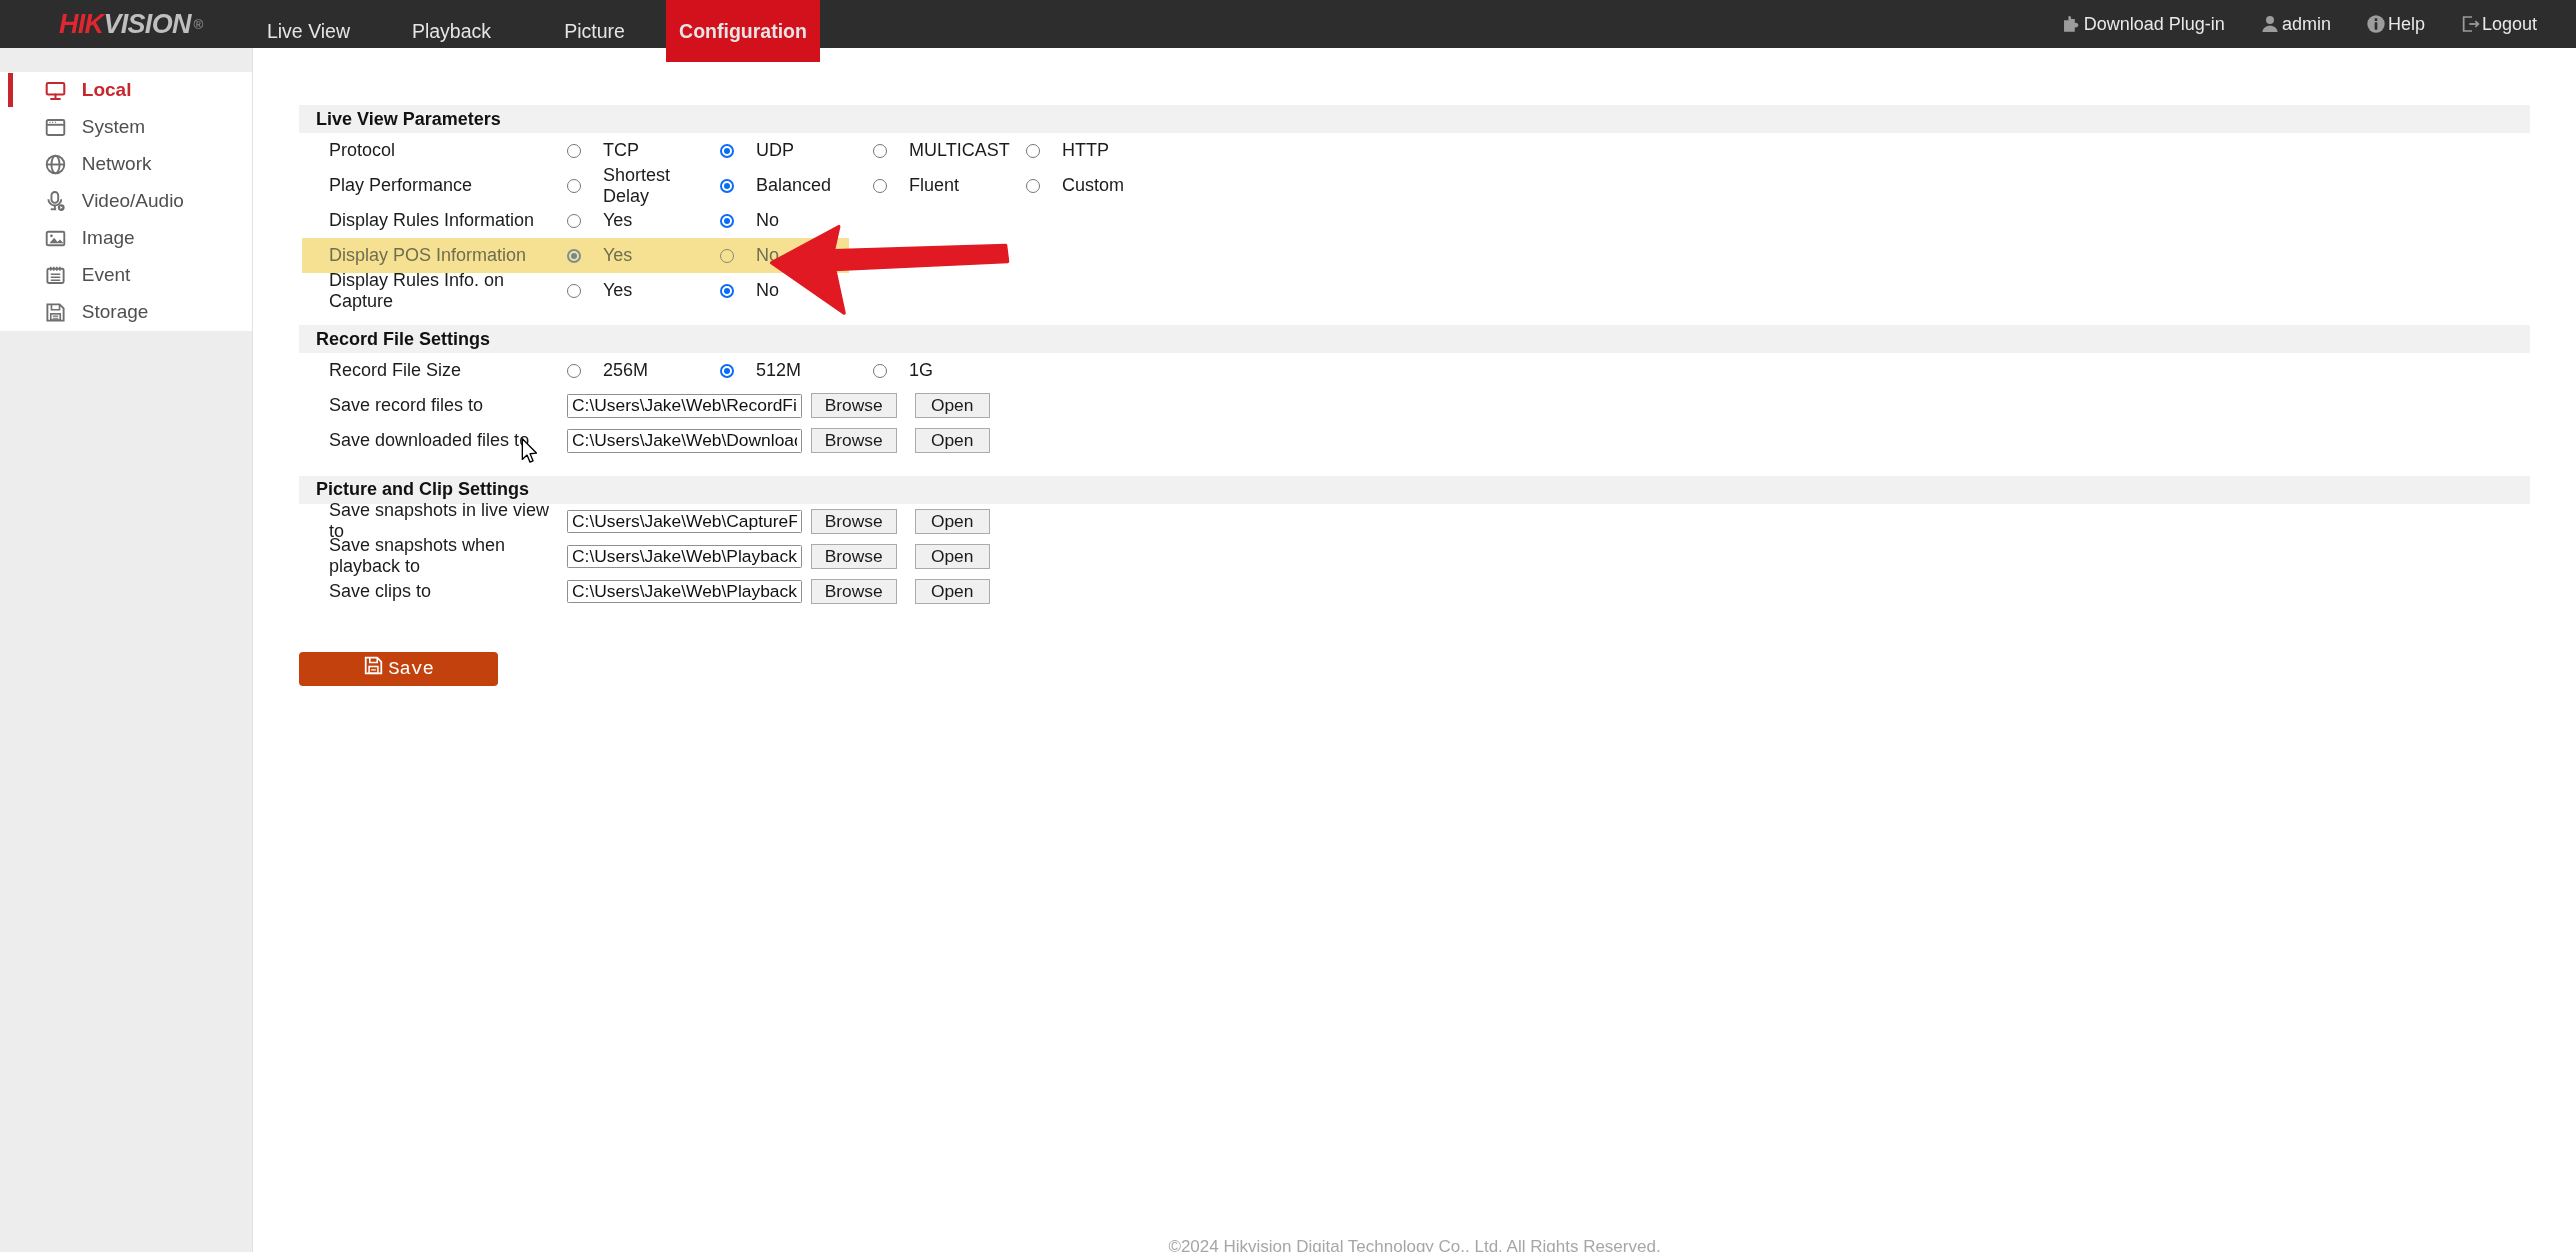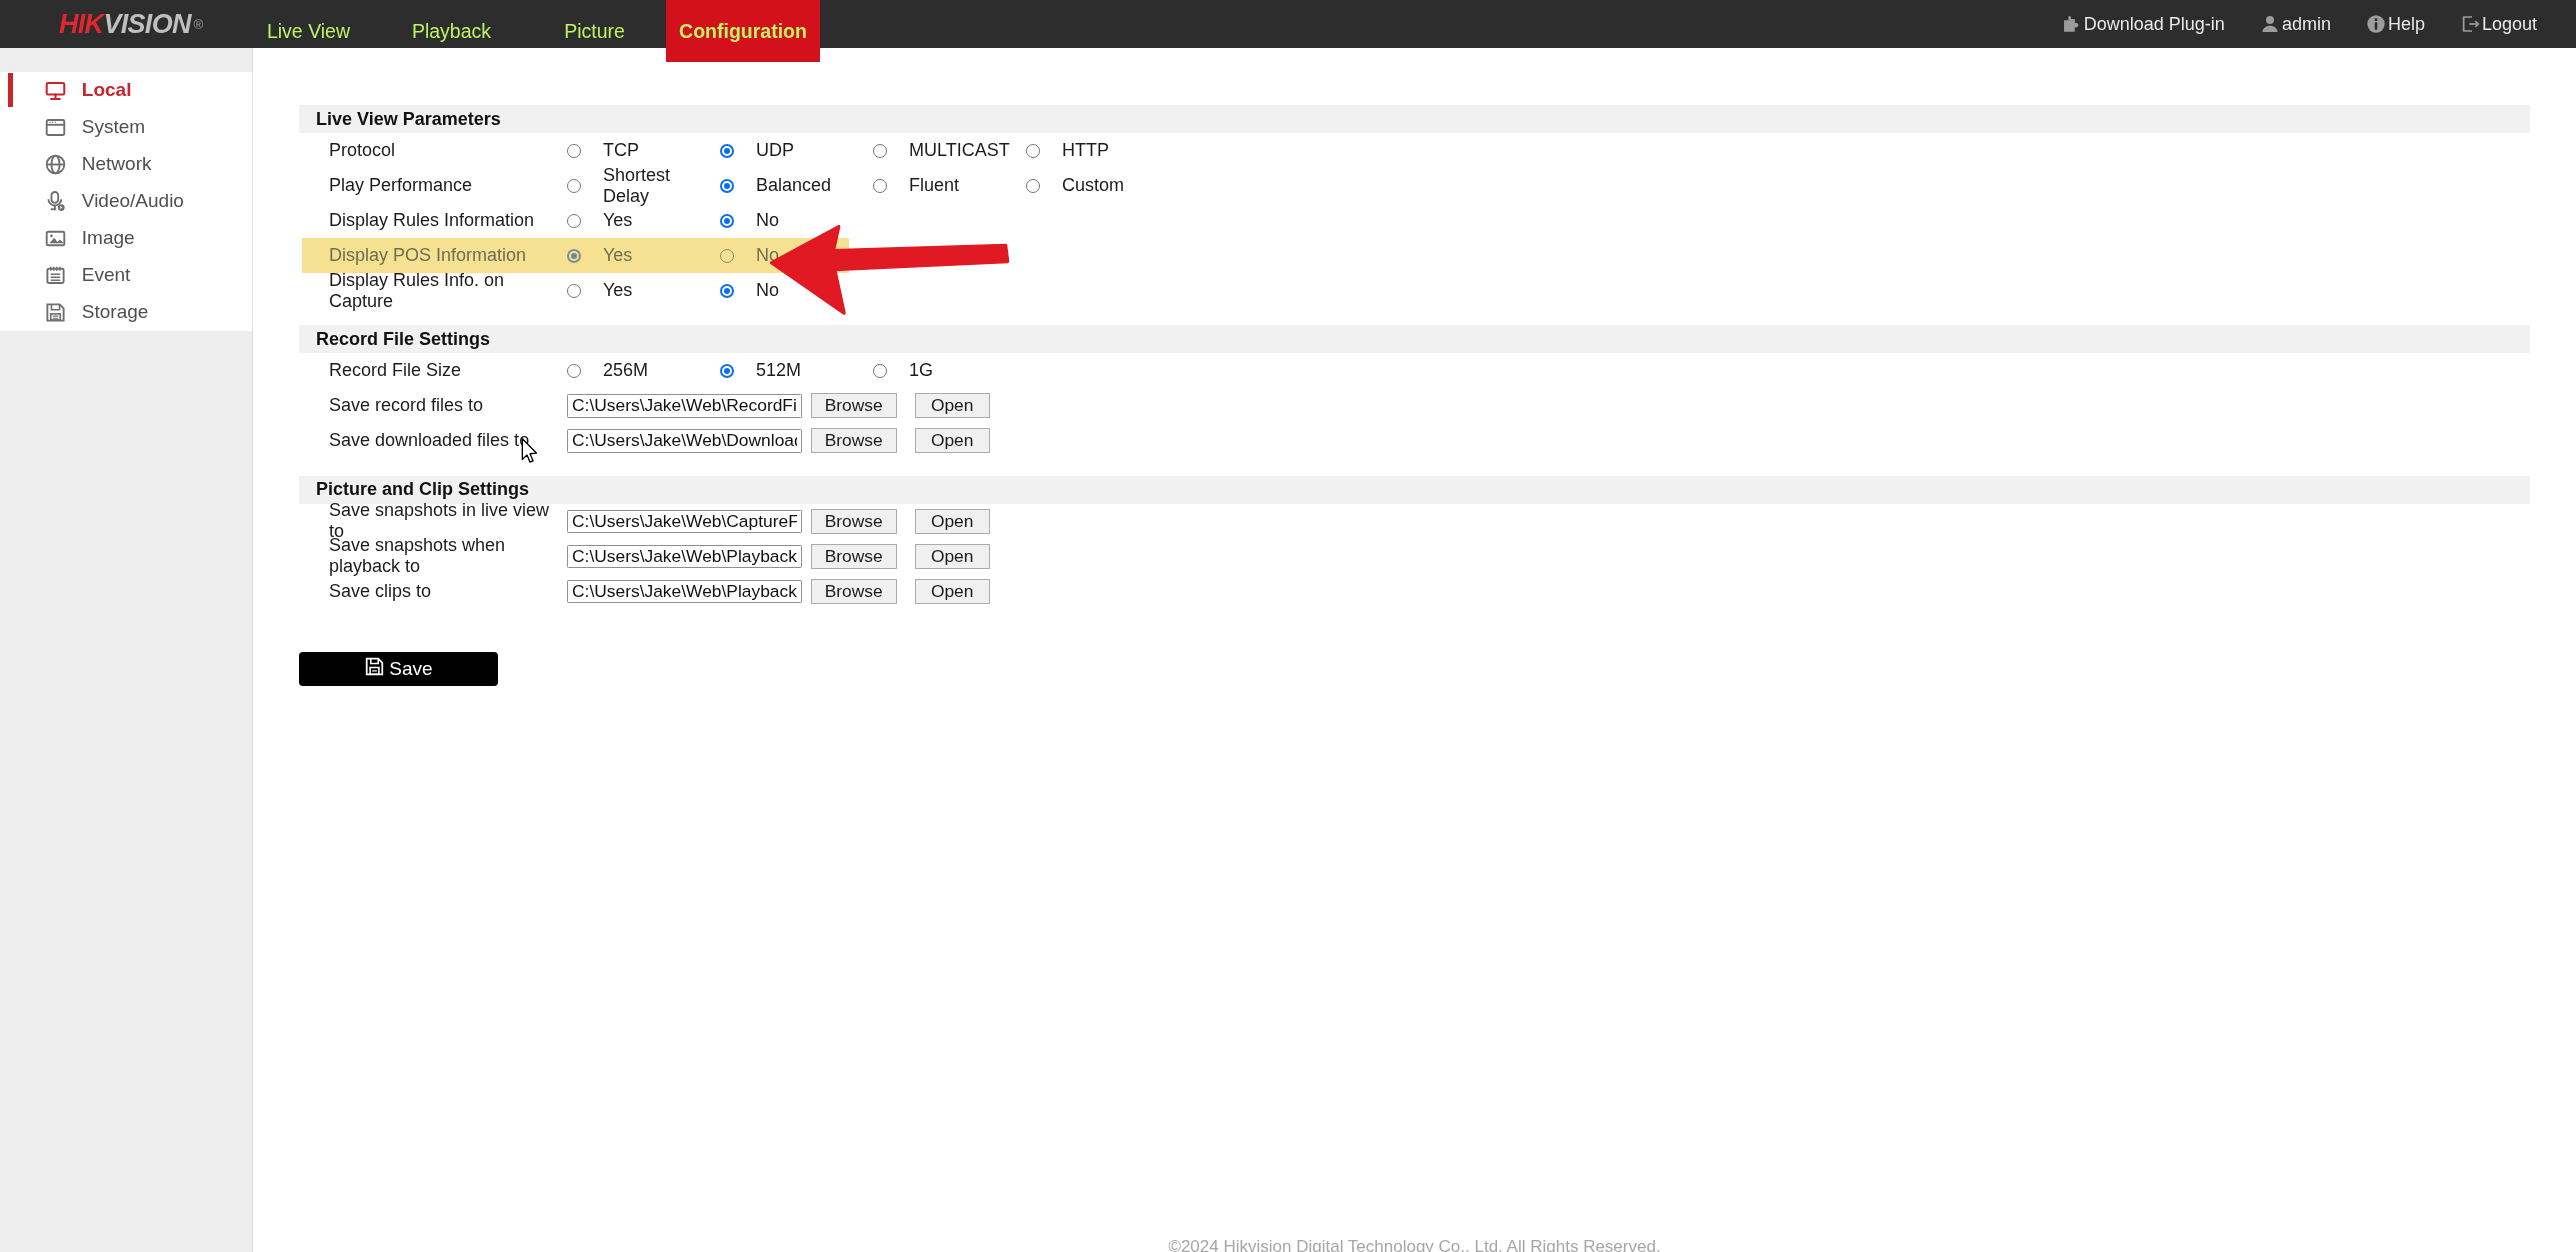--- a/index.html
+++ b/index.html
@@ -7,21 +7,21 @@
     font-family: "Liberation Sans", "DejaVu Sans", sans-serif; }
 
   
   .topbar { position: absolute; left: 0; top: 0; width: 2576px; height: 48px; background: #2d2d2d; z-index: 30; }
   .logo { position: absolute; left: 59px; top: 0; height: 48px; display: flex; align-items: center;
     font-style: italic; font-weight: 900; font-size: 27px; letter-spacing: -0.7px; }
   .logo .hik { color: #e0262e; }
   .logo .vision { color: #bfbfbf; }
   .logo .reg { color: #9a9a9a; font-size: 13.4px; font-weight: 400; vertical-align: super; margin-left: 2.7px; font-style: normal; }
   .tab { position: absolute; top: 0; height: 62px; display: flex; align-items: center; justify-content: center;
-    color: #bef264; font-size: 19.5px; cursor: pointer; text-align: right; }
+    color: #e5e5e5; font-size: 19.5px; cursor: pointer; text-align: right; }
   .tab.t0 { left: 255px; width: 107px; }
   .tab.t1 { left: 401px; width: 101px; }
   .tab.t2 { left: 549px; width: 91px; }
   .tab.t3 { left: 666px; width: 154px; background: #d2111d; font-weight: 700; }
   .topright { position: absolute; right: 39px; top: 0; height: 48px; display: flex; align-items: center; gap: 35px; }
   .tr-item { display: flex; align-items: center; gap: 2px; color: #e9e9e9; font-size: 18px; cursor: pointer; }
   .tr-item svg { display: block; }
 
   
   .sidebar { position: absolute; left: 0; top: 48px; width: 253px; height: 1204px; background: #ededed;
@@ -53,22 +53,22 @@
   .radio.doff { border: 1.3px solid #8a8a72; }
 
   .pathval { width: 235px; height: 23.5px; border: 0.7px solid #8f8f8f; border-radius: 1.3px; background: #fff;
     font-family: "Liberation Sans", sans-serif; font-size: 17.4px; color: #111; padding: 0 4px;
     white-space: nowrap; overflow: hidden; margin-right: 8.7px; flex: none; }
   .btn { height: 25px; background: #f0f0f0; border: 0.7px solid #ababab; border-radius: 0;
     font-family: "Liberation Sans", sans-serif; font-size: 17.4px; color: #1a1a1a; cursor: pointer; flex: none; }
   .btn.browse { width: 86px; margin-right: 18px; }
   .btn.open { width: 75px; }
 
-  .savebtn { margin-top: 43px; width: 199px; height: 34px; background: #000000; border: none; border-radius: 4px;
-    color: #fff; font-family: Liberation Sans, sans-serif; font-size: 19px; display: flex; align-items: center;
+  .savebtn { margin-top: 43px; width: 199px; height: 34px; background: #c2410c; border: none; border-radius: 4px;
+    color: #fff; font-family: Liberation Mono, monospace; font-size: 19px; display: flex; align-items: center;
     justify-content: center; gap: 4px; cursor: pointer; }
 
   .annotation-arrow { position: absolute; left: 456px; top: 112px; z-index: 5; pointer-events: none; }
   .mouse-cursor { position: absolute; left: 267px; top: 374px; z-index: 6; pointer-events: none; }
 
   .footer { position: absolute; left: 45px; top: 1173px; width: 2231px; text-align: center;
     font-size: 17px; color: #a6a6a6; }
 </style>
 </head>
 <body>

